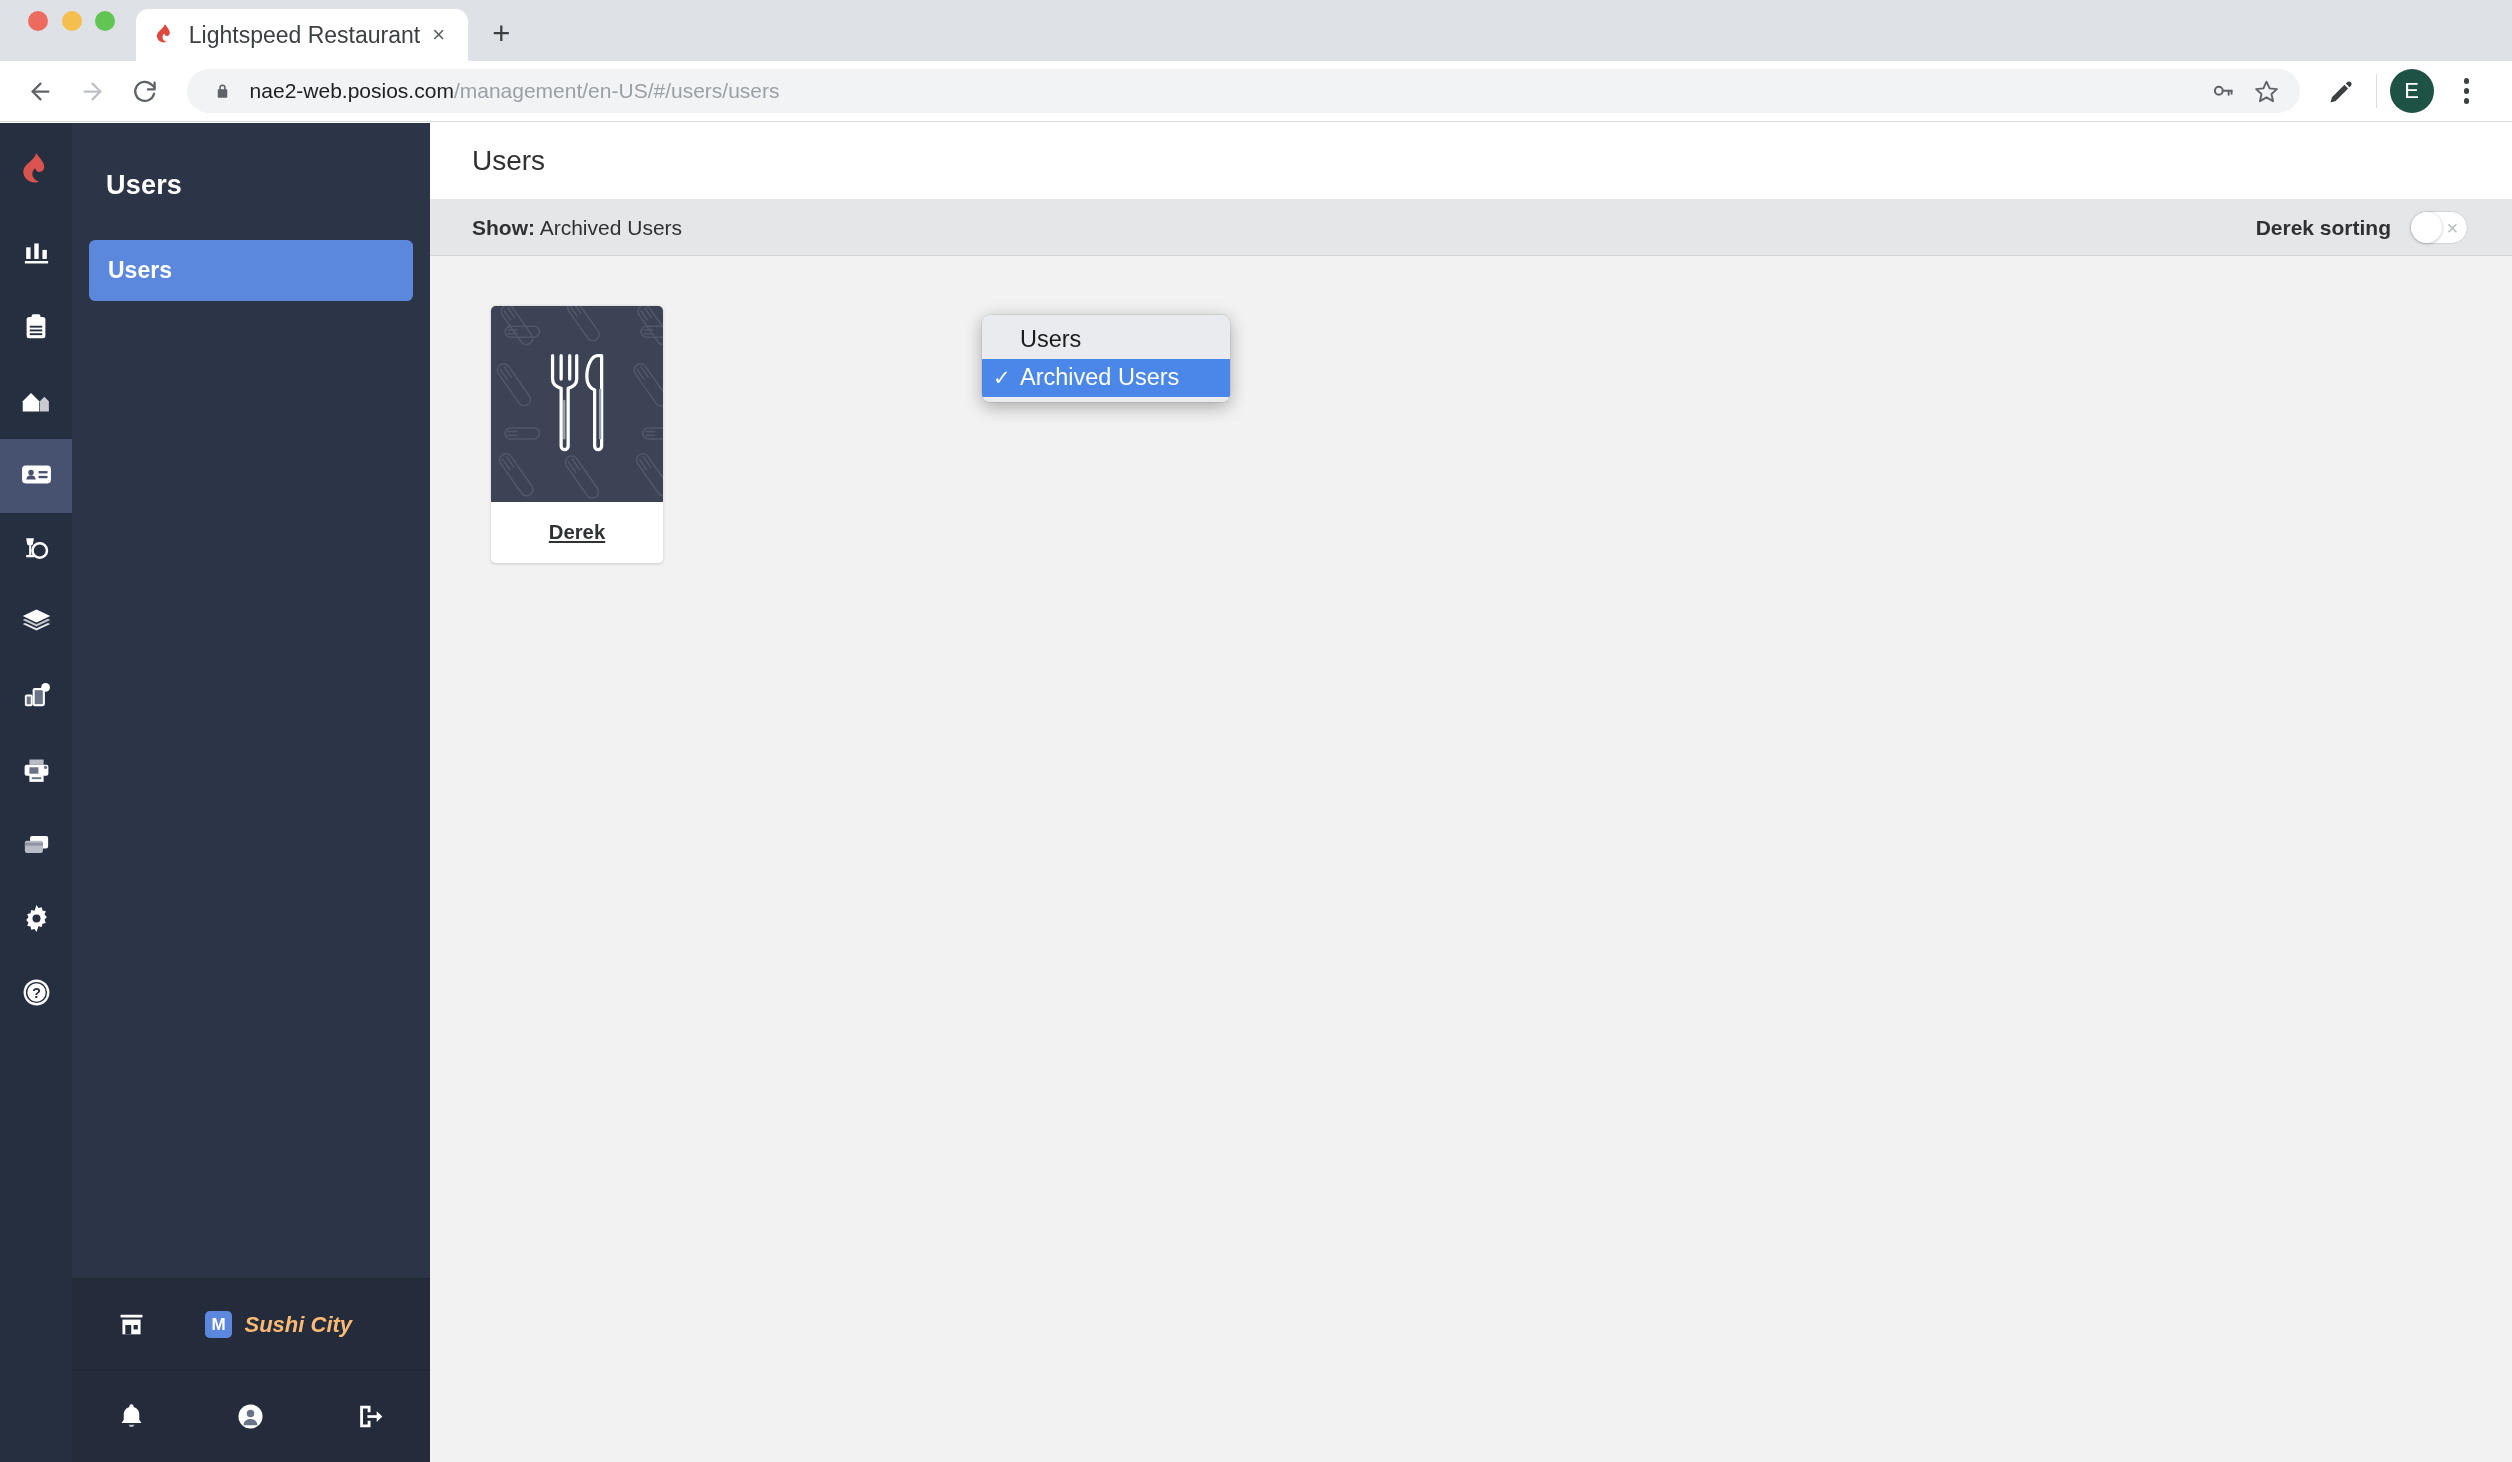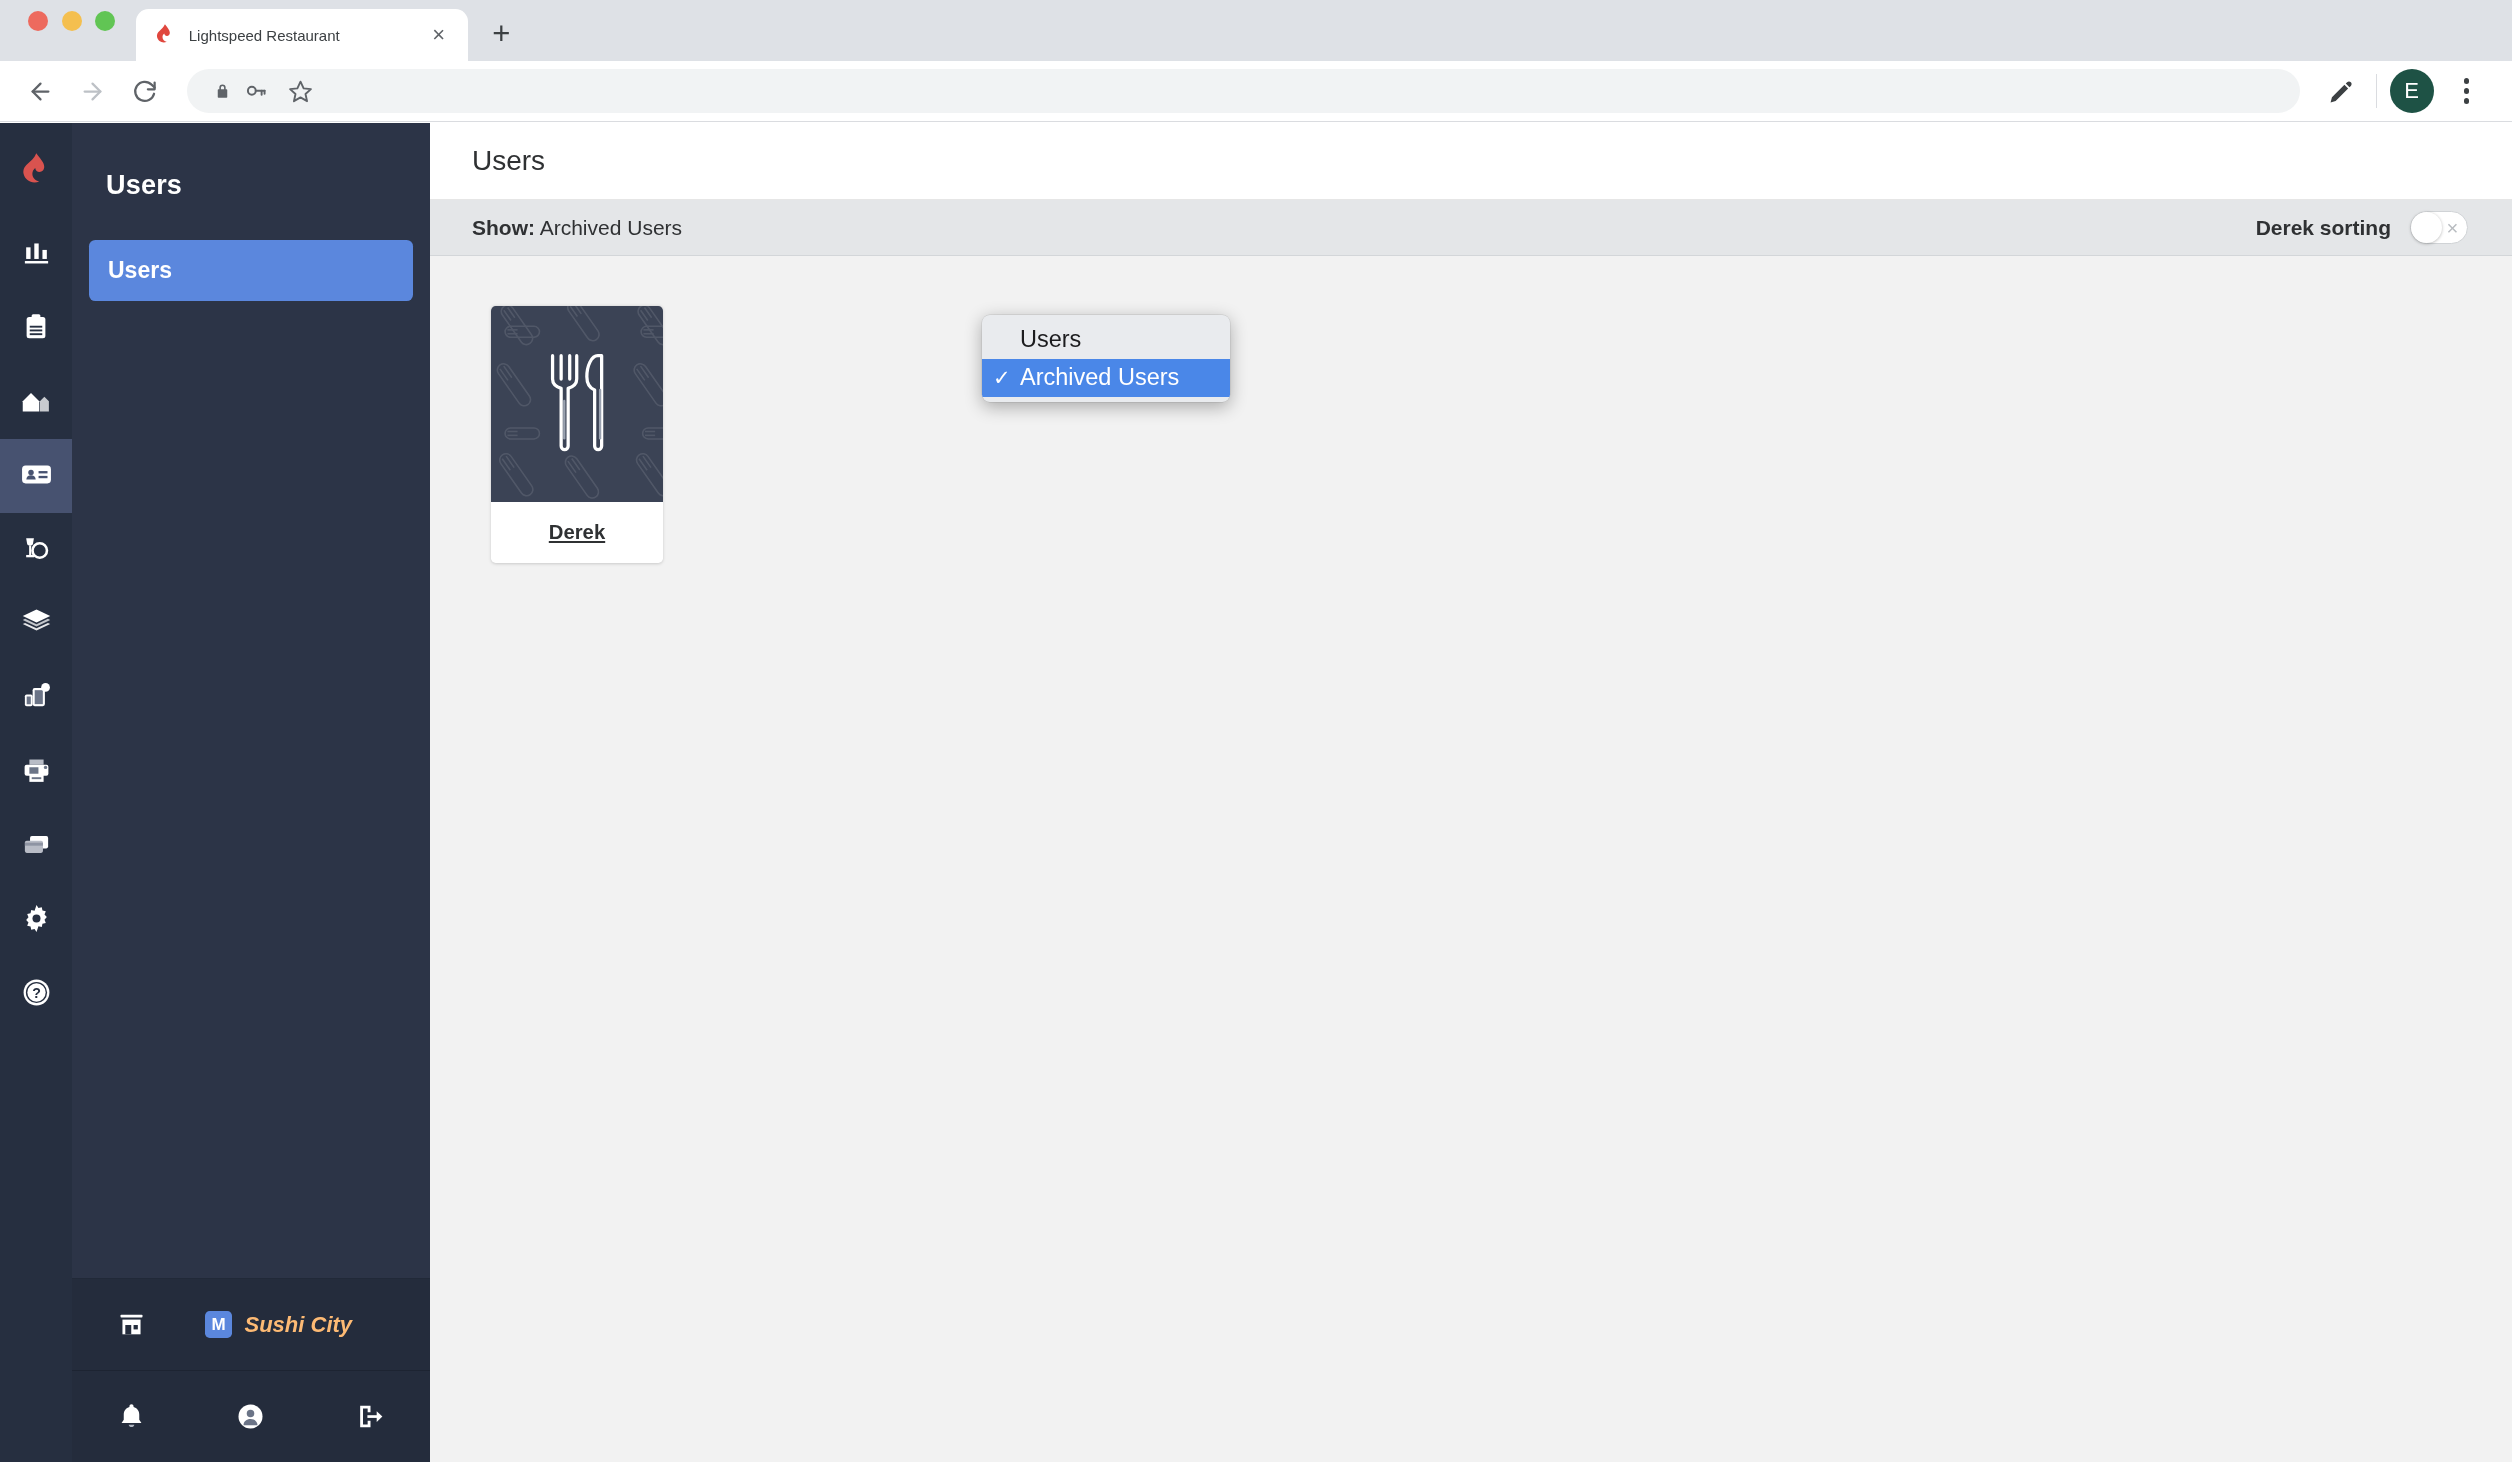--- a/index.html
+++ b/index.html
@@ -35,21 +35,21 @@
     width: 332px; height: 52px;
     background: #ffffff;
     border-radius: 12.5px 12.5px 0 0;
     display: flex; align-items: center;
     padding: 0 14px 0 17px;
     position: relative;
   }
   .tab-favicon { width: 23.5px; height: 23.5px; flex: 0 0 23.5px; display:flex; align-items:center; justify-content:center; }
   .tab-title {
     flex: 1;
-    font-size: 15px;
+    font-size: 23px;
     color: #3c4043;
     margin-left: 12.5px;
     white-space: nowrap; overflow: hidden; text-overflow: ellipsis;
   }
   .tab-close {
     width: 30px; height: 30px; flex: 0 0 30px;
     display: flex; align-items: center; justify-content: center;
     color: #5f6368; font-size: 22px; line-height: 1;
   }
   .newtab {
@@ -369,20 +369,21 @@
           <path d="M20.5 14a8.5 8.5 0 1 1-2.2-8.1L21 8.5"></path>
         </svg>
     </div>
 
     <div class="omnibox">
       <span class="lock-icon">
         <svg width="19" height="19" viewBox="0 0 24 24" fill="#5f6368">
             <path d="M17 9h-1V7a4 4 0 0 0-8 0v2H7a1 1 0 0 0-1 1v9a1 1 0 0 0 1 1h10a1 1 0 0 0 1-1v-9a1 1 0 0 0-1-1zm-7-2a2 2 0 0 1 4 0v2h-4V7z"></path>
           </svg>
       </span>
+      <span class="url-text"><span class="host">nae2-web.posios.com</span><span>/management/en-US/#/users/users</span></span>
       <span class="omni-icon">
         <svg width="23.5" height="23.5" viewBox="0 0 24 24" fill="none" stroke="currentColor" stroke-width="2" stroke-linecap="round">
             <circle cx="8" cy="12" r="4"></circle>
             <line x1="12" y1="12" x2="21" y2="12"></line>
             <line x1="18" y1="12" x2="18" y2="16"></line>
             <line x1="21" y1="12" x2="21" y2="15"></line>
           </svg>
       </span>
       <span class="omni-icon">
         <svg width="25" height="25" viewBox="0 0 24 24" fill="none" stroke="currentColor" stroke-width="1.8" stroke-linejoin="round">

